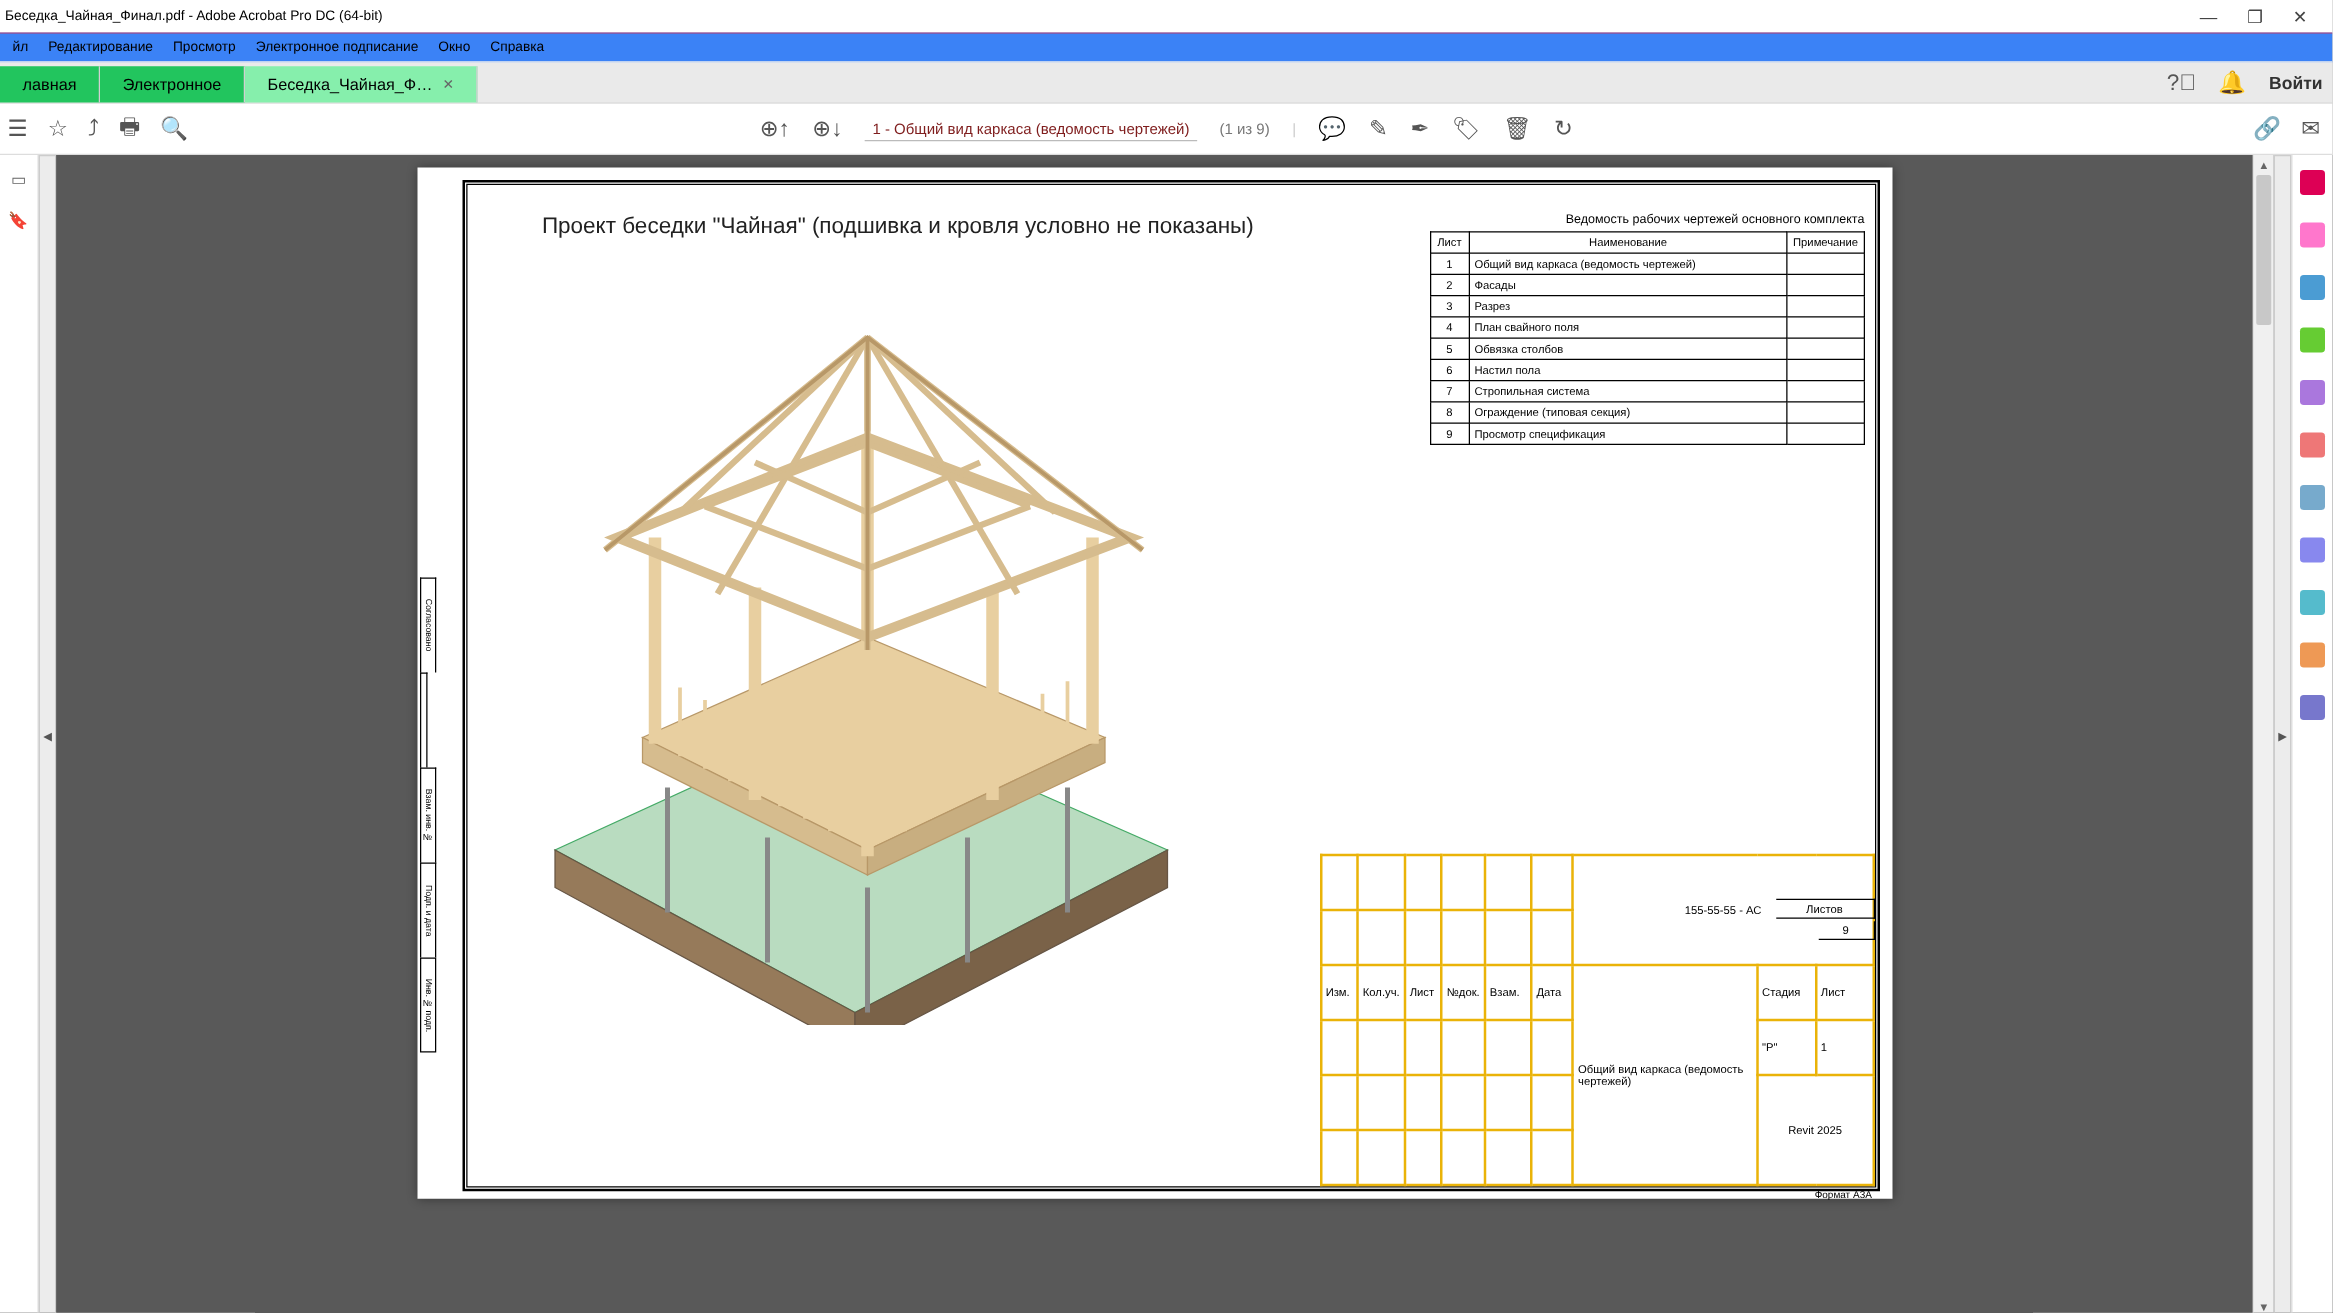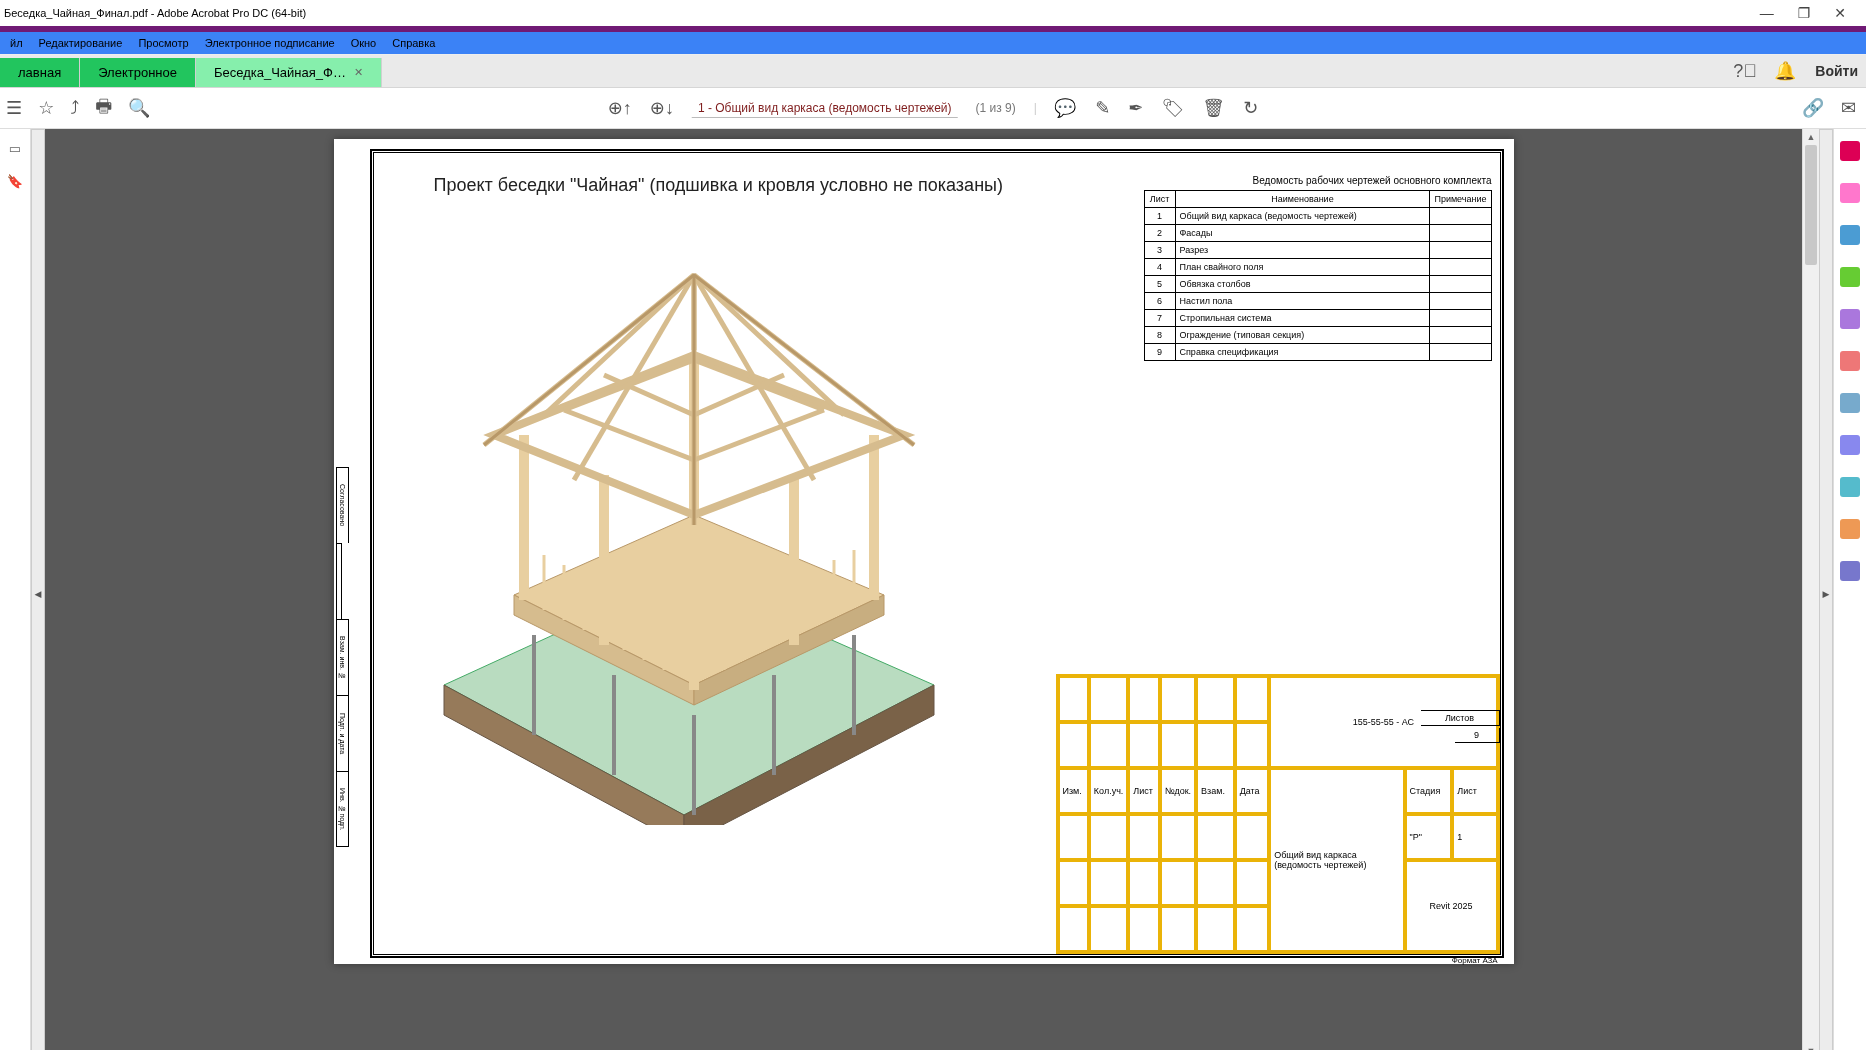--- a/index.html
+++ b/index.html
@@ -1,16 +1,16 @@
 <!DOCTYPE html>
 <html><head>
 <meta charset="utf-8">
 <style>
 html,body{margin:0;padding:0;font-family:"Segoe UI",Tahoma,sans-serif;font-size:12px;background:#fff;overflow:hidden;width:1866px;height:1050px}
-.title-bar{height:26px;display:flex;align-items:center;justify-content:space-between;background:#fff;border-bottom:6px solid #701a75;padding:0 4px;font-size:11px}
+.title-bar{height:26px;display:flex;align-items:center;justify-content:space-between;background:#fff;border-bottom:1px solid #701a75;padding:0 4px;font-size:11px}
 .window-ctrls{display:flex;gap:24px;padding-right:16px}
 .window-ctrls span{font-size:14px;color:#444}
 .menu-bar{height:22px;display:flex;align-items:center;gap:4px;padding:0 4px;font-size:11px;background:#3b82f6;border-bottom:1px solid #eee}
 .menu-bar span{padding:2px 6px}
 .tab-bar{height:32px;display:flex;align-items:flex-end;background:#eaeaea;border-bottom:1px solid #d6d6d6;position:relative}
 .tab{padding:7px 18px;font-size:13px;background:#22c55e;border-right:1px solid #d0d0d0;display:flex;align-items:center;gap:8px}
 .tab.active{background:#86efac}
 .tab .close{font-size:11px;color:#666}
 .tab-right{position:absolute;right:8px;top:0;height:100%;display:flex;align-items:center;gap:18px}
 .tab-right .ic{font-size:18px;color:#555}
@@ -36,21 +36,21 @@
 .sched table{border-collapse:collapse;width:100%}
 .sched th,.sched td{border:1px solid #000;font-size:9px;padding:3px 4px;font-weight:normal}
 .sched th{text-align:center}
 .sched td:first-child{text-align:center;width:22px}
 .sched td:last-child{width:48px}
 .side-block{position:absolute;left:2px;top:328px;width:30px;height:460px}
 .side-block div{border:1px solid #000;border-bottom:none;height:76px;font-size:7px;writing-mode:vertical-rl;text-align:center;padding:2px;box-sizing:border-box}
 .side-block div:last-child{border-bottom:1px solid #000}
 .title-block{position:absolute;right:14px;bottom:10px;width:444px}
 .title-block table{border-collapse:collapse;width:100%}
-.title-block td{border:4px solid #eab308;font-size:9px;padding:14px 3px;height:14px;}
+.title-block td{border:2px solid #eab308;font-size:9px;padding:14px 3px;height:14px;}
 .tb-big{font-size:13px;text-align:center}
 .tb-soft{font-size:14px;text-align:center}
 .fmt{position:absolute;right:16px;bottom:-1px;font-size:8px}
 .scrollbar-v{width:16px;background:#f0f0f0;border-left:1px solid #ddd;display:flex;flex-direction:column}
 .scrollbar-v .arrow{height:16px;text-align:center;font-size:9px;color:#666;line-height:16px}
 .scrollbar-v .track{flex:1;position:relative}
 .scrollbar-v .thumb{position:absolute;top:0;left:2px;right:2px;height:120px;background:#c8c8c8;border-radius:2px}
 .side-strip-right{width:32px;background:#fff;border-left:1px solid #ddd;display:flex;flex-direction:column;align-items:center;gap:22px;padding-top:12px}
 .side-strip-right .ric{width:20px;height:20px;border-radius:3px}
 .illus{position:absolute;left:60px;top:76px;width:570px;height:610px}
@@ -244,21 +244,21 @@
                 <td>Стропильная система</td>
                 <td></td>
               </tr>
           <tr>
                 <td>8</td>
                 <td>Ограждение (типовая секция)</td>
                 <td></td>
               </tr>
           <tr>
                 <td>9</td>
-                <td>Справка спецификация</td>
+                <td>Просмотр спецификация</td>
                 <td></td>
               </tr>
         </tbody>
           </table>
       </div>
 
       <div class="side-block">
         <div>Согласовано</div>
         <div></div>
         <div>Взам. инв. №</div>

